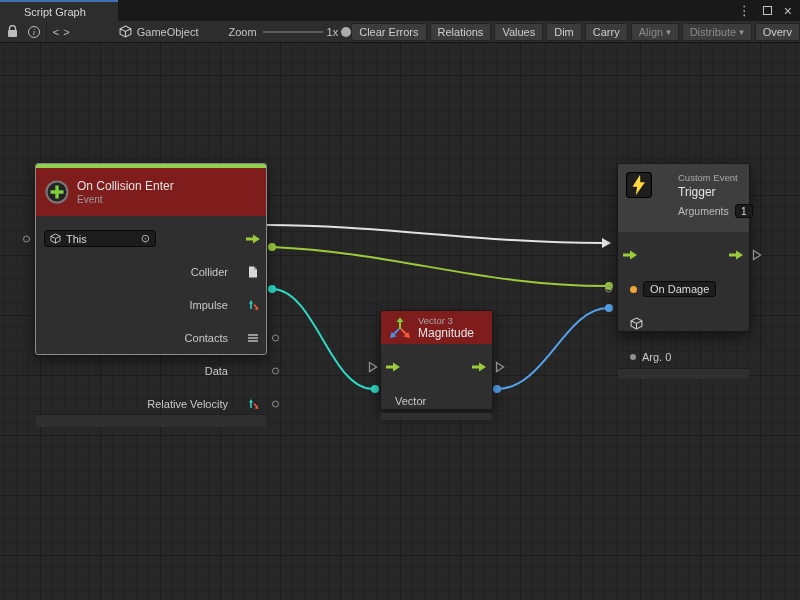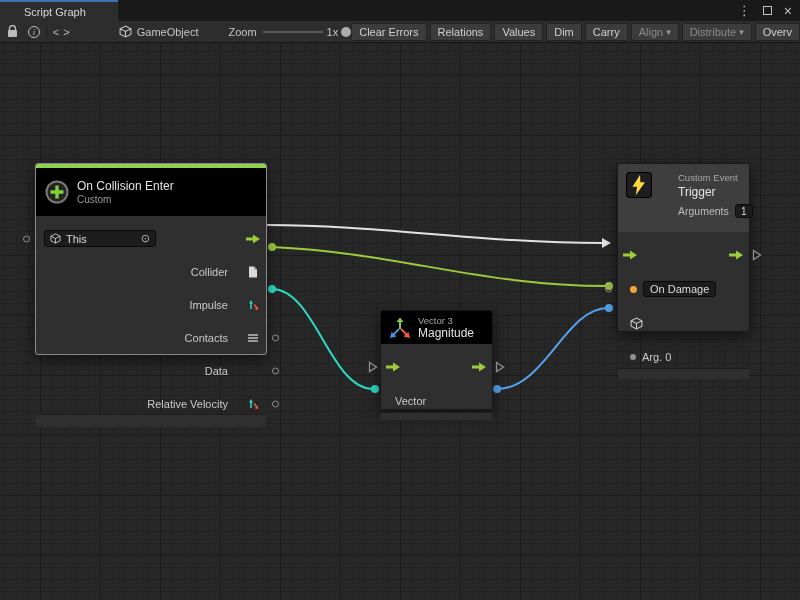--- a/index.html
+++ b/index.html
@@ -37,21 +37,21 @@
       linear-gradient(#222222 1px, transparent 1px),
       linear-gradient(90deg, #222222 1px, transparent 1px);
     background-size:60px 60px, 60px 60px, 12px 12px, 12px 12px;
     background-position:0 32px, 40px 0, 0 8px, 4px 0;
   }
   .wires { position:absolute; left:0; top:0; z-index:1; }
 
   
   .node { position:absolute; background:#2F2F2F; border:1px solid #181818; border-radius:3px; box-shadow:0 5px 14px rgba(0,0,0,.5); z-index:2; }
   .node.selected { border-color:#8A8A8A; }
-  .node-header { background:#000000; display:flex; align-items:center; gap:7px; padding:0 8px; border-radius:2px 2px 0 0; }
+  .node-header { background:#7f1d1d; display:flex; align-items:center; gap:7px; padding:0 8px; border-radius:2px 2px 0 0; }
   .strip { height:4px; background:#8FD14F; border-radius:2px 2px 0 0; }
   .n-title { font-size:12px; color:#E4E4E4; }
   .n-sub { font-size:10px; color:#9B9B9B; margin-top:1px; }
   .n-type { font-size:9.5px; color:#A8A8A8; }
 
   .prow { position:relative; height:21px; display:flex; align-items:center;margin-top:12px; }
   .plabel { font-size:11px; color:#C9C9C9; }
   .out-row { justify-content:flex-end; padding-right:7px; gap:18px; }
   .iconslot { width:13px; display:flex; justify-content:center; align-items:center; }
   .marker { position:absolute; top:50%; transform:translateY(-50%); }
@@ -174,21 +174,21 @@
 
     <div class="node selected" id="node-oce">
       <div class="strip"></div>
       <div class="node-header">
         <svg width="26" height="26" viewBox="0 0 26 26">
           <circle cx="13" cy="13" r="10.5" fill="#242424" stroke="#7A7A7A" stroke-width="2"></circle>
           <path d="M13 6.5 V19.5 M6.5 13 H19.5" stroke="#7FD13B" stroke-width="3.4"></path>
         </svg>
         <div>
           <div class="n-title">On Collision Enter</div>
-          <div class="n-sub">Custom</div>
+          <div class="n-sub">Event</div>
         </div>
       </div>
       <div>
         <div class="prow">
           <span class="marker m-left hollow"></span>
           <span class="field this-dd">
             <svg width="11" height="11" viewBox="0 0 12 12">
                 <path d="M6 1 L11 3.5 V8.5 L6 11 L1 8.5 V3.5 Z M1 3.5 L6 6 L11 3.5 M6 6 V11" fill="none" stroke="#C8C8C8" stroke-width="1"></path>
               </svg>
             <span>This</span>

